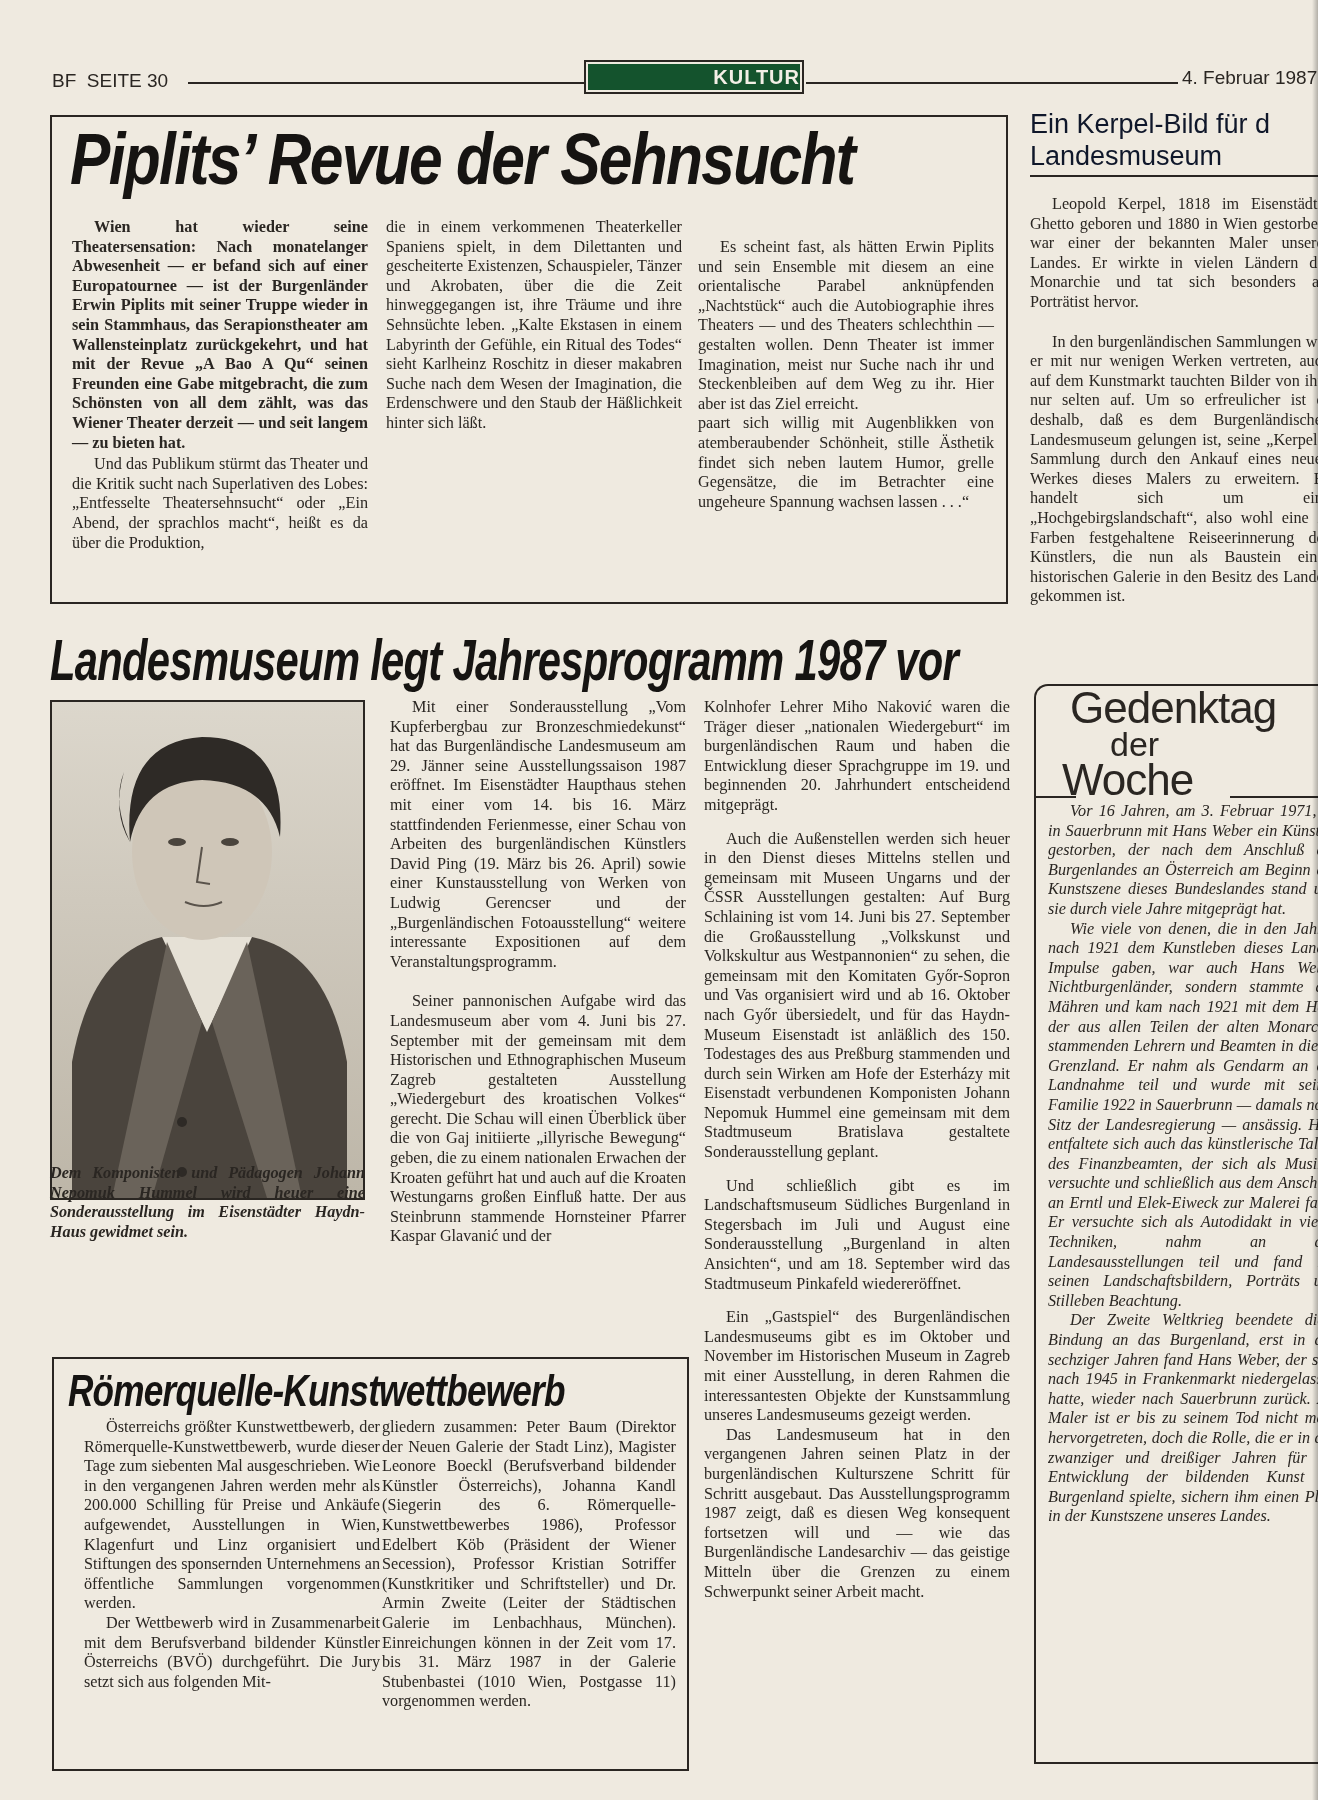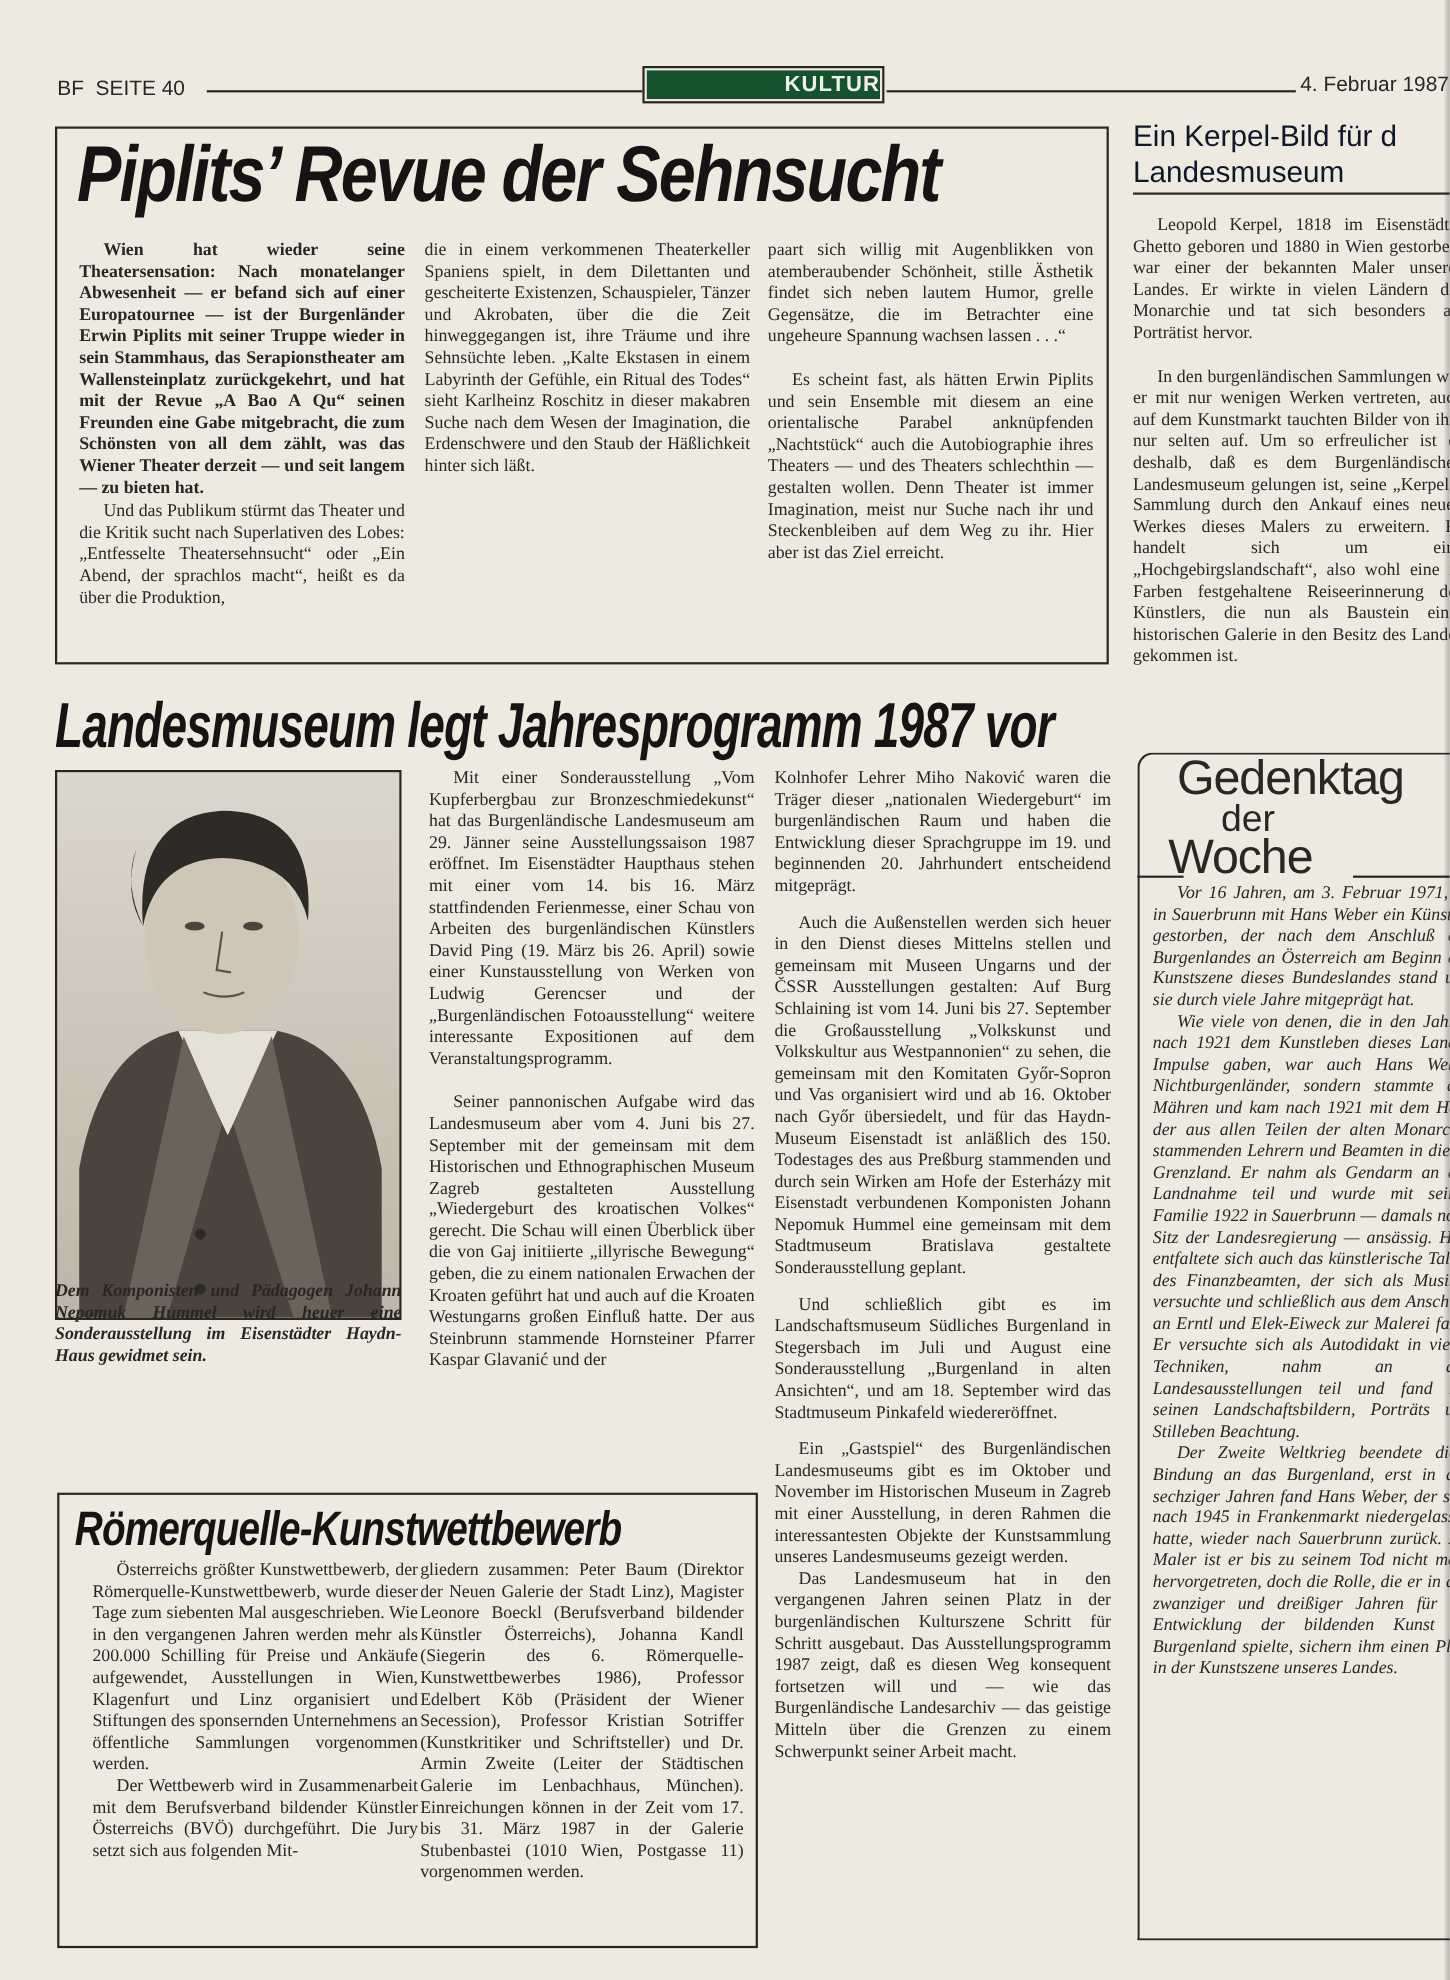--- a/index.html
+++ b/index.html
@@ -19,40 +19,40 @@
   #hdr-left{left:52px;top:70px;font-size:19px;}
   #hdr-right{left:1182px;top:67px;font-size:19px;white-space:nowrap;}
   #kultur{left:584px;top:60px;width:220px;height:34px;border:2px solid #2a2622;box-sizing:border-box;padding:2px;}
   #kultur .inner{background:#14532d;width:100%;height:100%;color:#f3efe6;font-weight:bold;font-size:20px;text-align:right;line-height:26px;letter-spacing:1px;}
   .portrait{background:linear-gradient(180deg,#dcd7cc 0%,#cfc9bd 40%,#bdb6a8 100%);}
   .caption{font-size:16.2px;line-height:19.6px;font-style:italic;text-align:justify;}
 </style>
 </head>
 <body>
 
-<div class="abs sans" id="hdr-left" style="white-space:pre;">BF  SEITE 40</div>
+<div class="abs sans" id="hdr-left" style="white-space:pre;">BF  SEITE 30</div>
 <div class="abs rule" style="left:188px;top:82px;width:396px;height:2px;"></div>
 <div class="abs sans" id="kultur">
     <div class="inner">KULTUR</div>
   </div>
 <div class="abs rule" style="left:806px;top:82px;width:372px;height:2px;"></div>
 <div class="abs sans" id="hdr-right">4. Februar 1987</div>
 
 <div class="abs box" style="left:50px;top:115px;width:958px;height:489px;"></div>
 <div class="abs headline" style="left:70px;top:118px;font-size:72px;transform:scaleX(0.84);">Piplits’ Revue der Sehnsucht</div>
 <div class="abs col serif bold" style="left:72px;top:218px;width:296px;font-weight:bold;">
   <p>Wien hat wieder seine Theatersensation: Nach monatelanger Abwesenheit — er befand sich auf einer Europatournee — ist der Burgenländer Erwin Piplits mit seiner Truppe wieder in sein Stammhaus, das Serapionstheater am Wallensteinplatz zurückgekehrt, und hat mit der Revue „A Bao A Qu“ seinen Freunden eine Gabe mitgebracht, die zum Schönsten von all dem zählt, was das Wiener Theater derzeit — und seit langem — zu bieten hat.</p>
   <p style="font-weight:normal;margin-top:2px;">Und das Publikum stürmt das Theater und die Kritik sucht nach Superlativen des Lobes: „Entfesselte Theatersehnsucht“ oder „Ein Abend, der sprachlos macht“, heißt es da über die Produktion,</p>
 </div>
 <div class="abs col serif" style="left:386px;top:218px;width:296px;">
   <p style="text-indent:0;">die in einem verkommenen Theaterkeller Spaniens spielt, in dem Dilettanten und gescheiterte Existenzen, Schauspieler, Tänzer und Akrobaten, über die die Zeit hinweggegangen ist, ihre Träume und ihre Sehnsüchte leben. „Kalte Ekstasen in einem Labyrinth der Gefühle, ein Ritual des Todes“ sieht Karlheinz Roschitz in dieser makabren Suche nach dem Wesen der Imagination, die Erdenschwere und den Staub der Häßlichkeit hinter sich läßt.</p>
 </div>
 <div class="abs col serif" style="left:698px;top:218px;width:296px;">
+  <p style="margin-top:20px;">Es scheint fast, als hätten Erwin Piplits und sein Ensemble mit diesem an eine orientalische Parabel anknüpfenden „Nachtstück“ auch die Autobiographie ihres Theaters — und des Theaters schlechthin — gestalten wollen. Denn Theater ist immer Imagination, meist nur Suche nach ihr und Steckenbleiben auf dem Weg zu ihr. Hier aber ist das Ziel erreicht.</p>
   <p style="text-indent:0;">paart sich willig mit Augenblikken von atemberaubender Schönheit, stille Ästhetik findet sich neben lautem Humor, grelle Gegensätze, die im Betrachter eine ungeheure Spannung wachsen lassen . . .“</p>
-  <p style="margin-top:20px;">Es scheint fast, als hätten Erwin Piplits und sein Ensemble mit diesem an eine orientalische Parabel anknüpfenden „Nachtstück“ auch die Autobiographie ihres Theaters — und des Theaters schlechthin — gestalten wollen. Denn Theater ist immer Imagination, meist nur Suche nach ihr und Steckenbleiben auf dem Weg zu ihr. Hier aber ist das Ziel erreicht.</p>
 </div>
 
 <div class="abs sans" style="left:1030px;top:108px;width:288px;font-size:27px;line-height:32px;color:#0f172a;white-space:nowrap;overflow:hidden;">
   <div>Ein Kerpel-Bild für d</div>
   <div>Landesmuseum</div>
 </div>
 <div class="abs rule" style="left:1030px;top:175px;width:288px;height:2px;"></div>
 <div class="abs col serif" style="left:1030px;top:195px;width:300px;overflow:hidden;">
   <p>Leopold Kerpel, 1818 im Eisenstädter Ghetto geboren und 1880 in Wien gestorben, war einer der bekannten Maler unseres Landes. Er wirkte in vielen Ländern der Monarchie und tat sich besonders als Porträtist hervor.</p>
   <p style="margin-top:20px;">In den burgenländischen Sammlungen war er mit nur wenigen Werken vertreten, auch auf dem Kunstmarkt tauchten Bilder von ihm nur selten auf. Um so erfreulicher ist es deshalb, daß es dem Burgenländischen Landesmuseum gelungen ist, seine „Kerpel“-Sammlung durch den Ankauf eines neuen Werkes dieses Malers zu erweitern. Es handelt sich um eine „Hochgebirgslandschaft“, also wohl eine in Farben festgehaltene Reiseerinnerung des Künstlers, die nun als Baustein einer historischen Galerie in den Besitz des Landes gekommen ist.</p>

